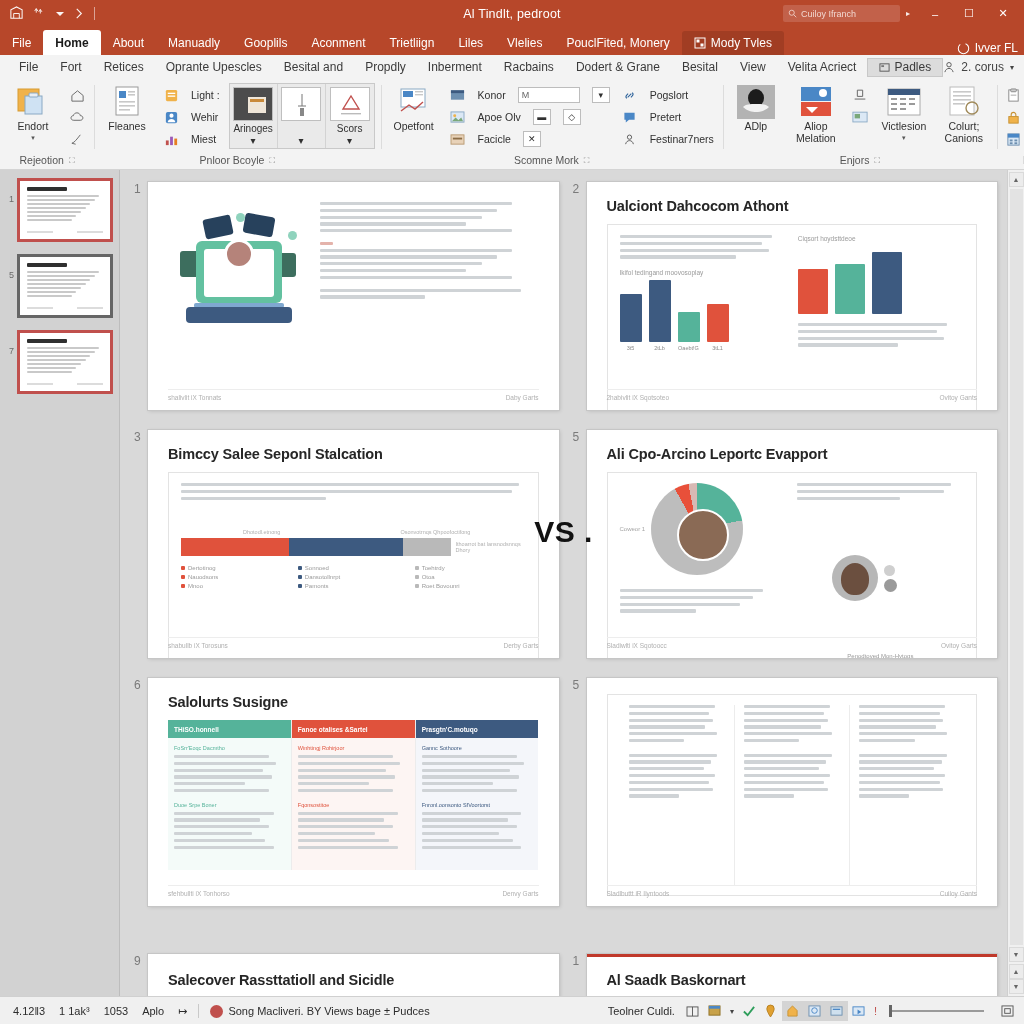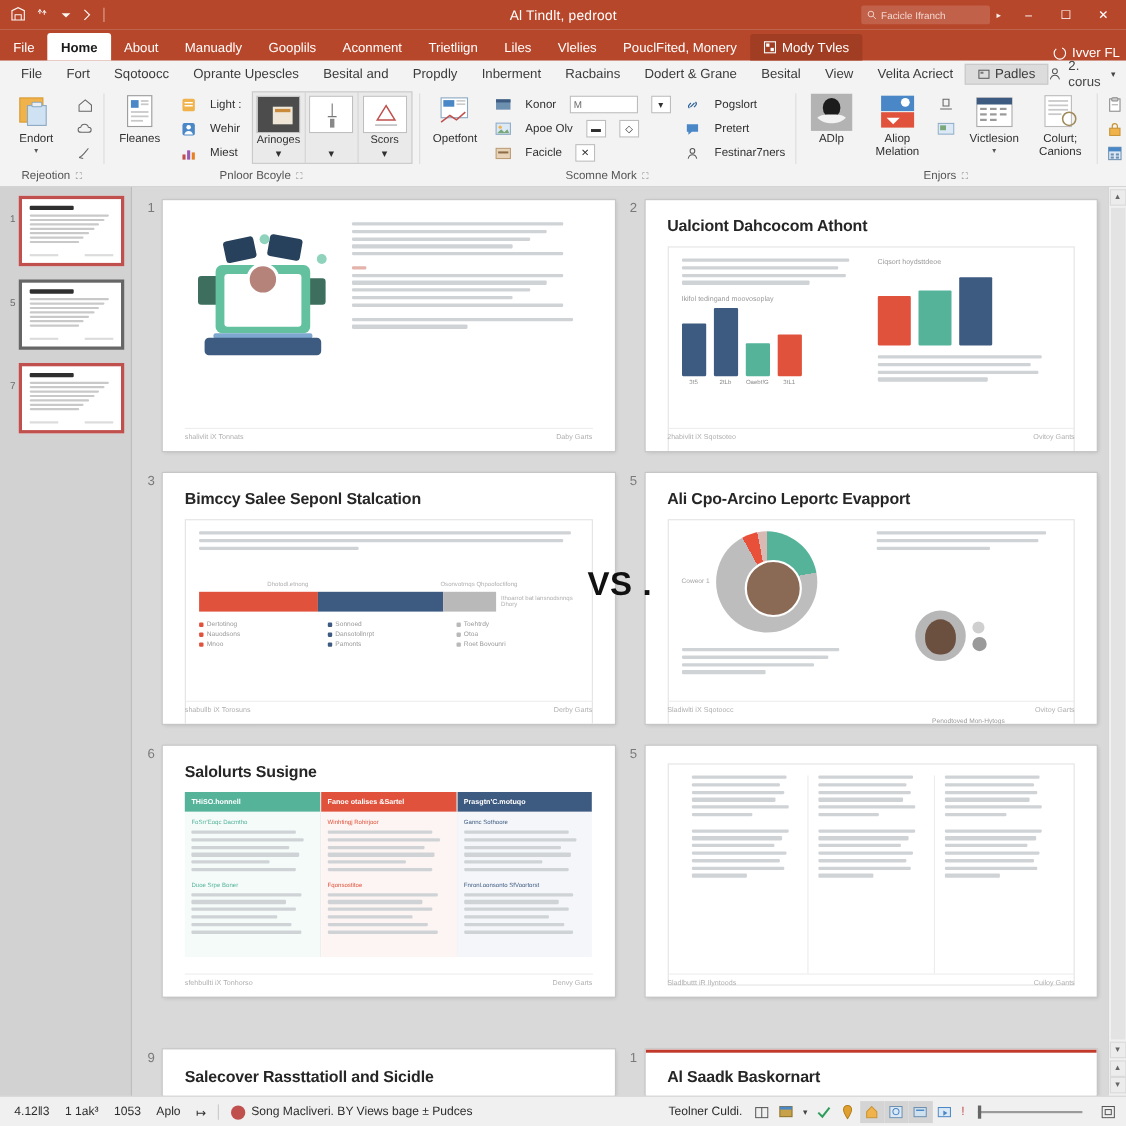--- a/index.html
+++ b/index.html
@@ -272,21 +272,21 @@
   </div>
 
   <div class="apptitle">Al Tindlt, pedroot</div>
 
   <div class="tb-right">
     <div class="searchbox">
       <svg width="9" height="9" viewBox="0 0 12 12">
           <circle cx="5" cy="5" r="3.4" fill="none" stroke="#f2d7d0" stroke-width="1.1"></circle>
           <path d="M7.6 7.6L11 11" stroke="#f2d7d0" stroke-width="1.1"></path>
         </svg>
-      <span>Facicle Ifranch</span>
+      <span>Cuiloy Ifranch</span>
     </div>
     <span class="caret-sm">▸</span>
     <div class="winbtn">–</div>
     <div class="winbtn">☐</div>
     <div class="winbtn">✕</div>
   </div>
 </div>
 
 <div class="ribbontabs" id="ribbon-tabs">
     <div class="rtab">
@@ -341,21 +341,21 @@
 
 <div class="ribbonwrap">
   <div class="ribbonrow2" id="ribbon-row2">
       <div class="r2tab">
         <span>File</span>
       </div>
       <div class="r2tab">
         <span>Fort</span>
       </div>
       <div class="r2tab">
-        <span>Sqotoocc</span>
+        <span>Retices</span>
       </div>
       <div class="r2tab">
         <span>Oprante Upescles</span>
       </div>
       <div class="r2tab">
         <span>Besital and</span>
       </div>
       <div class="r2tab">
         <span>Propdly</span>
       </div>

